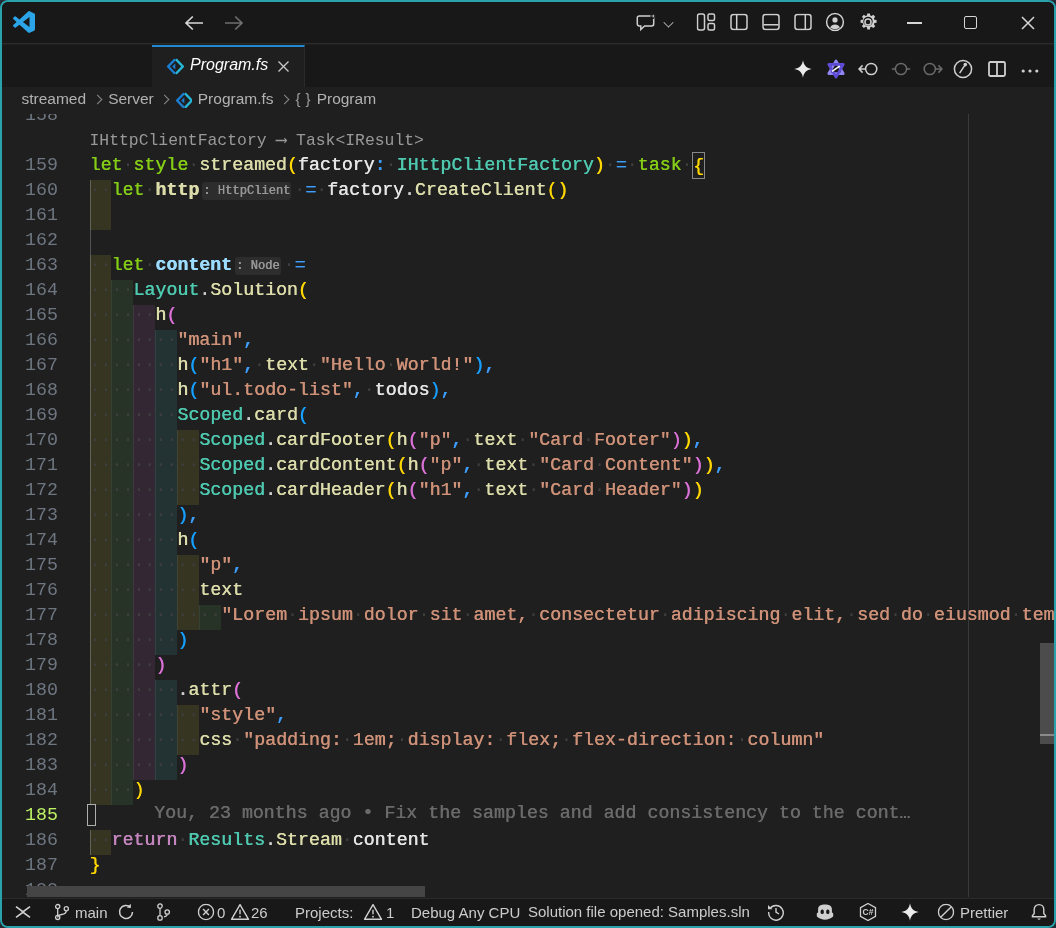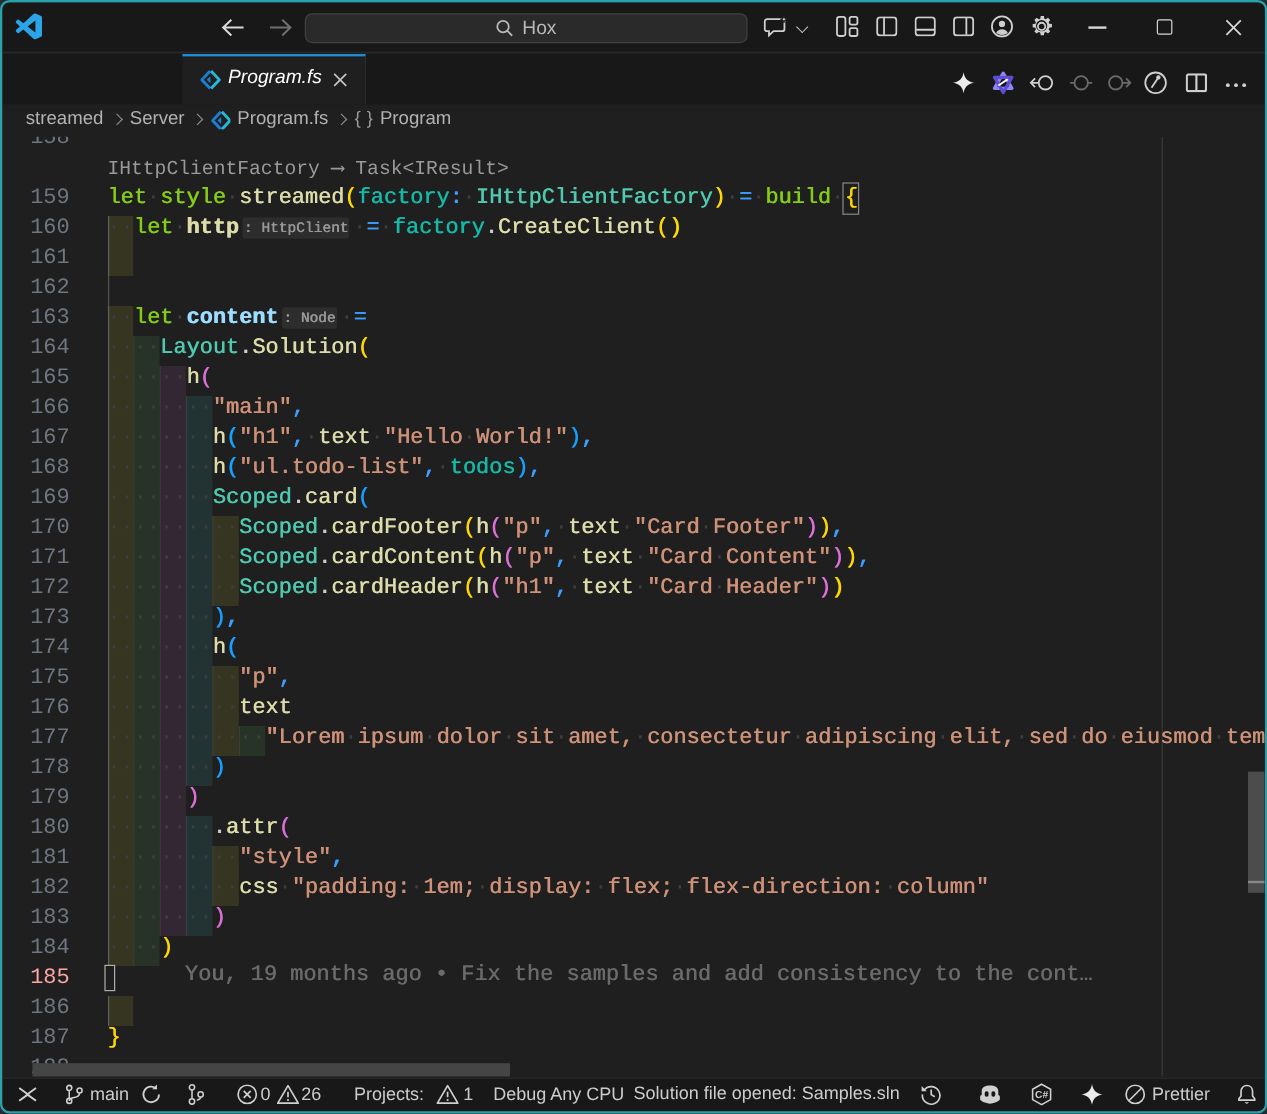--- a/index.html
+++ b/index.html
@@ -13,25 +13,25 @@
 .ct{position:absolute;left:87.5px;top:-2px;height:25px;white-space:pre;font:18.28px/25px "Liberation Mono",monospace;color:#cccccc;text-shadow:0.45px 0 0 currentColor}
 .ct i{font-style:normal;color:#3e3e3e;text-shadow:none}
 .rb{position:absolute;top:0;height:25px}
 .ry{background:rgba(255,255,64,0.10)}
 .rg{background:rgba(127,255,127,0.09)}
 .rp{background:rgba(255,127,255,0.09)}
 .rc{background:rgba(79,236,236,0.10)}
 .gN{position:absolute;top:0;height:25px;width:1px;background:rgba(255,255,255,0.07)}
 .gA{position:absolute;top:0;height:25px;width:1px;background:rgba(255,255,255,0.23)}
 .ln,.lnA{position:absolute;width:56px;text-align:right;font:18.28px/25px "Liberation Mono",monospace;color:#6e7681;margin-top:-2px}
-.lnA{color:#fca5a5}
+.lnA{color:#bef264}
 .lens{position:absolute;left:87.5px;top:-2px;font:16.4px/25px "Liberation Mono",monospace;color:#999999}
 b{font-weight:normal}
 .k{color:#84cc16} .r{color:#c586c0} .f{color:#dcdcaa} .t{color:#4ec9b0}
-.v{color:#14b8a6} .vb{color:#9cdcfe;font-weight:bold} .fb{color:#dcdcaa;font-weight:bold}
+.v{color:#e5e5e5} .vb{color:#9cdcfe;font-weight:bold} .fb{color:#dcdcaa;font-weight:bold}
 .s{color:#ce9178} .o{color:#3d9eff} .w{color:#cccccc}
 .g1{color:#ffd700} .g2{color:#da70d6} .g3{color:#179fff}
 .chip{display:inline-block;background:#2d2d2d;color:#989898;border-radius:3px;font:12.1px/16px "Liberation Mono",monospace;padding:1px 1px;margin:0 3px;vertical-align:1.5px}
 .brbox{outline:1px solid #888888;padding:2.5px 0.5px}
 .cursor{display:inline-block;position:absolute;left:-3px;top:1px;width:9px;height:22px;border:1.5px solid #aeafad}
 .blame{position:absolute;left:64.5px;top:-2px;color:#6a6a6a;font:18.28px/25px "Liberation Mono",monospace;white-space:pre}
 .ic{position:absolute;display:flex;align-items:center;justify-content:center}
 .tablabel{font-size:16px}
 .bcsep{display:inline-block;width:7px;height:7px;border-right:1.6px solid #8a8a8a;border-top:1.6px solid #8a8a8a;transform:rotate(45deg);margin:0 7.5px}
 svg{display:block}
@@ -46,27 +46,20 @@
       </div>
       <div class="abs" style="left:182px;top:13px">
         <svg width="20" height="16" viewBox="0 0 20 16" style="">
           <path d="M19 8H2.2M8.8 1.5 2 8l6.8 6.5" fill="none" stroke="#d8d8d8" stroke-width="1.7"></path>
         </svg>
       </div>
       <div class="abs" style="left:222px;top:13px">
         <svg width="20" height="16" viewBox="0 0 20 16" style="">
           <path d="M1 8h16.8M11.2 1.5 18 8l-6.8 6.5" fill="none" stroke="#6f6f6f" stroke-width="1.7"></path>
         </svg>
-      </div>
-      <div class="abs" style="left:252px;top:9px;width:369px;height:25px;background:#2a2a2a;border:1px solid #404040;border-radius:6px;display:flex;align-items:center;justify-content:center;color:#b9b9b9;font-size:16px">
-        <svg width="15" height="15" viewBox="0 0 15 15" style="">
-          <circle cx="6.2" cy="6.2" r="4.8" fill="none" stroke="#b9b9b9" stroke-width="1.5"></circle>
-          <line x1="9.8" y1="9.8" x2="13.8" y2="13.8" stroke="#b9b9b9" stroke-width="1.5"></line>
-        </svg>
-        <span style="margin-left:7px">Hox</span>
       </div>
       <div class="ic" style="left:645px;top:21px;transform:translate(-50%,-50%)">
         <svg width="22" height="20" viewBox="0 0 22 20" style="">
           <path d="M3.2 3h12.6a1.9 1.9 0 0 1 1.9 1.9v6.2a1.9 1.9 0 0 1-1.9 1.9H8.6l-3.8 3.6v-3.6H3.2a1.9 1.9 0 0 1-1.9-1.9V4.9A1.9 1.9 0 0 1 3.2 3z" fill="none" stroke="#cfcfcf" stroke-width="1.5"></path>
 <path d="M17.3 0 18 2.3 20.3 3 18 3.7 17.3 6 16.6 3.7 14.3 3l2.3-.7z" fill="#cfcfcf" stroke="#181818" stroke-width="0.8"></path>
         </svg>
       </div>
       <div class="abs" style="left:662px;top:16px;width:9px;height:9px;border-right:1.5px solid #cfcfcf;border-bottom:1.5px solid #cfcfcf;transform:rotate(45deg) scale(0.8)"></div>
       <div class="ic" style="left:705px;top:20px;transform:translate(-50%,-50%)">
         <svg width="21" height="18" viewBox="0 0 21 18" style="">
@@ -201,21 +194,21 @@
         <span>Program</span>
       </div>
     </div>
     <div id="editor">
       <div style="position:absolute;left:0;top:-112px;width:100%;height:928px">
         <div class="abs" style="left:966px;top:112px;width:1px;height:790px;background:#3a3a3a"></div>
         <div class="row" style="top:103px">
           <div class="ct"></div>
         </div>
         <div class="row" style="top:153px">
-          <div class="ct"><b class="k">let</b><i>·</i><b class="k">style</b><i>·</i><b class="f">streamed</b><b class="g1">(</b><b class="v">factory</b><b class="o">:</b><i>·</i><b class="t">IHttpClientFactory</b><b class="g1">)</b><i>·</i><b class="o">=</b><i>·</i><b class="k">build</b><i>·</i><span class="brbox"><b class="g1">{</b></span></div>
+          <div class="ct"><b class="k">let</b><i>·</i><b class="k">style</b><i>·</i><b class="f">streamed</b><b class="g1">(</b><b class="v">factory</b><b class="o">:</b><i>·</i><b class="t">IHttpClientFactory</b><b class="g1">)</b><i>·</i><b class="o">=</b><i>·</i><b class="k">task</b><i>·</i><span class="brbox"><b class="g1">{</b></span></div>
         </div>
         <div class="row" style="top:178px">
           <div class="rb ry" style="left:87.5px;width:21.9px"></div>
           <div class="gA" style="left:87.5px"></div>
           <div class="ct"><i>·</i><i>·</i><b class="k">let</b><i>·</i><b class="fb">http</b><span class="chip">: HttpClient</span><i>·</i><b class="o">=</b><i>·</i><b class="v">factory</b><b class="w">.</b><b class="f">CreateClient</b><b class="g1">()</b></div>
         </div>
         <div class="row" style="top:203px">
           <div class="rb ry" style="left:87.5px;width:21.9px"></div>
           <div class="gA" style="left:87.5px"></div>
         </div>
@@ -459,25 +452,26 @@
           <div class="ct"><i>·</i><i>·</i><i>·</i><i>·</i><i>·</i><i>·</i><i>·</i><i>·</i><b class="g2">)</b></div>
         </div>
         <div class="row" style="top:778px">
           <div class="rb ry" style="left:87.5px;width:21.9px"></div>
           <div class="rb rg" style="left:109.4px;width:21.9px"></div>
           <div class="gA" style="left:87.5px"></div>
           <div class="gN" style="left:109.4px"></div>
           <div class="ct"><i>·</i><i>·</i><i>·</i><i>·</i><b class="g1">)</b></div>
         </div>
         <div class="row" style="top:803px">
-          <div class="ct"><span class="cursor"></span><span class="blame">You, 19 months ago • Fix the samples and add consistency to the cont…</span></div>
+          <div class="ct"><span class="cursor"></span><span class="blame">You, 23 months ago • Fix the samples and add consistency to the cont…</span></div>
         </div>
         <div class="row" style="top:828px">
           <div class="rb ry" style="left:87.5px;width:21.9px"></div>
           <div class="gA" style="left:87.5px"></div>
+          <div class="ct"><i>·</i><i>·</i><b class="r">return</b><i>·</i><b class="t">Results</b><b class="w">.</b><b class="f">Stream</b><i>·</i><b class="v">content</b></div>
         </div>
         <div class="row" style="top:853px">
           <div class="ct"><b class="g1">}</b></div>
         </div>
         <div class="row" style="top:878px">
           <div class="ct"></div>
         </div>
         <div class="row" style="top:128px">
           <div class="lens">IHttpClientFactory ⟶ Task&lt;IResult&gt;</div>
         </div>

